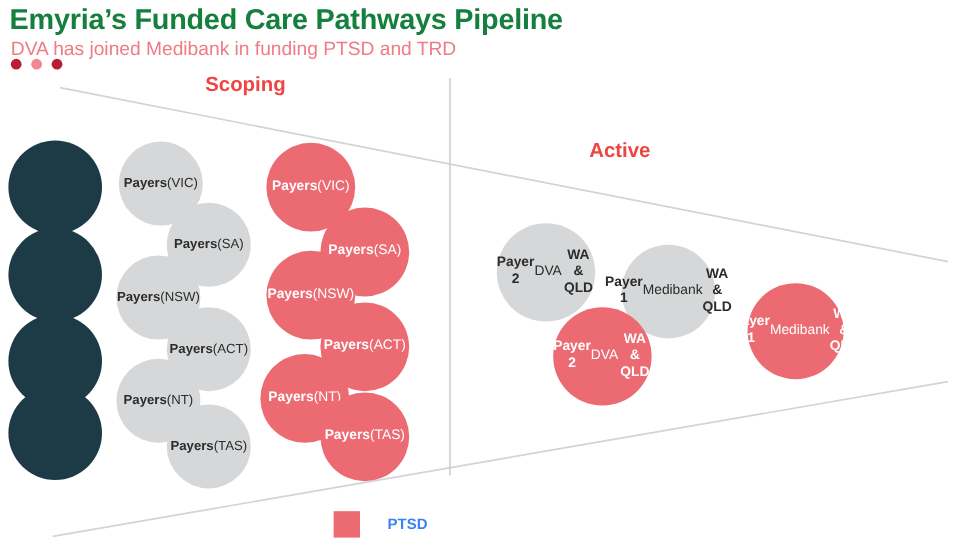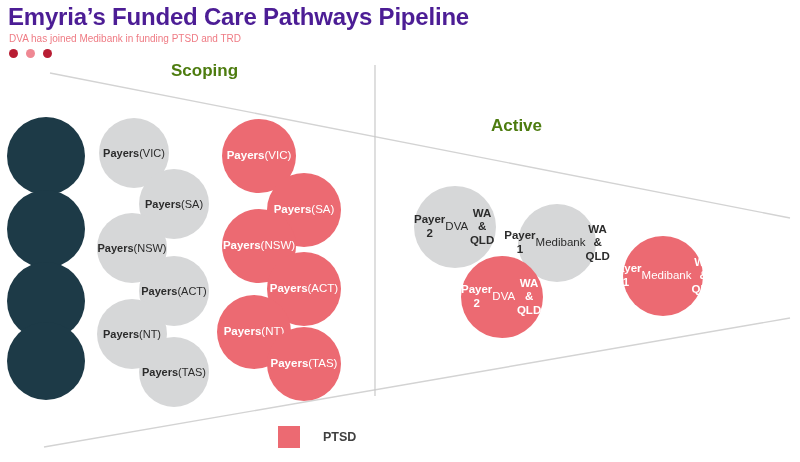--- a/index.html
+++ b/index.html
@@ -12,42 +12,42 @@
   #stage {
     position: relative;
     width: 800px; height: 462px;
     background: #ffffff;
   }
 
   
   #title {
     position: absolute; left: 8px; top: 3px;
     font-size: 24px; font-weight: bold;
-    color: #4c1d95; letter-spacing: -0.2px;
+    color: #15803d; letter-spacing: -0.2px;
     white-space: nowrap;
     text-align: right;
   }
   #subtitle {
     position: absolute; left: 9px; top: 33px;
-    font-size: 10px; font-weight: normal;
+    font-size: 16px; font-weight: normal;
     color: #ef7b84; white-space: nowrap;
   }
   #dots {
     position: absolute; left: 9px; top: 49px;
     display: flex; gap: 8px; align-items: center;
   }
   .dot { width: 9px; height: 9px; border-radius: 50%; display: block; }
 
   
   #funnel { position: absolute; left: 0; top: 0; width: 800px; height: 462px; }
 
   
   .stage-label {
     position: absolute;
-    font-size: 17px; font-weight: bold; color: #4d7c0f;
+    font-size: 17px; font-weight: bold; color: #ef4444;
     white-space: nowrap;
   }
   #label-scoping { left: 171px; top: 61px; }
   #label-active  { left: 491px; top: 116px; }
 
   
   .bubble {
     position: absolute;
     border-radius: 50%;
     display: flex; flex-direction: row;
@@ -64,21 +64,21 @@
   .red  { background: #ec6a72; color: #ffffff; }
 
   
   #legend {
     position: absolute; left: 278px; top: 426px;
     display: flex; align-items: center; gap: 0px;
   }
   .leg-item { display: flex; align-items: center; }
   .leg-swatch { width: 22px; height: 22px; display: block; }
   .leg-text {
-    font-size: 12.5px; font-weight: bold; color: #404040;
+    font-size: 12.5px; font-weight: bold; color: #3b82f6;
     margin-left: 11px; white-space: nowrap; padding-left: 12px;
   }
   .leg-gap { width: 50px; }
 </style>
 </head>
 <body>
 
 <div id="stage">
 
   <div id="title">Emyria’s Funded Care Pathways Pipeline</div>

